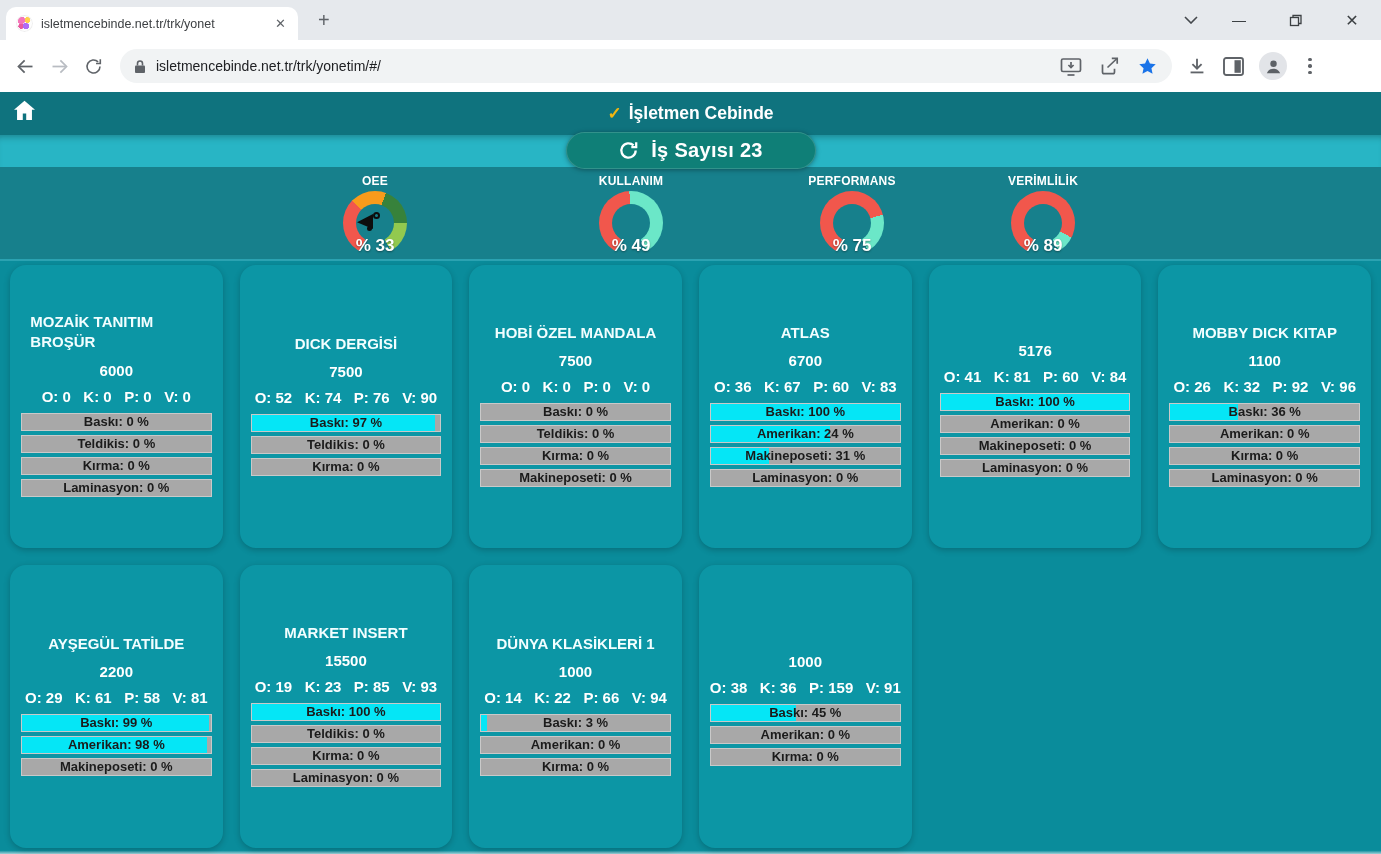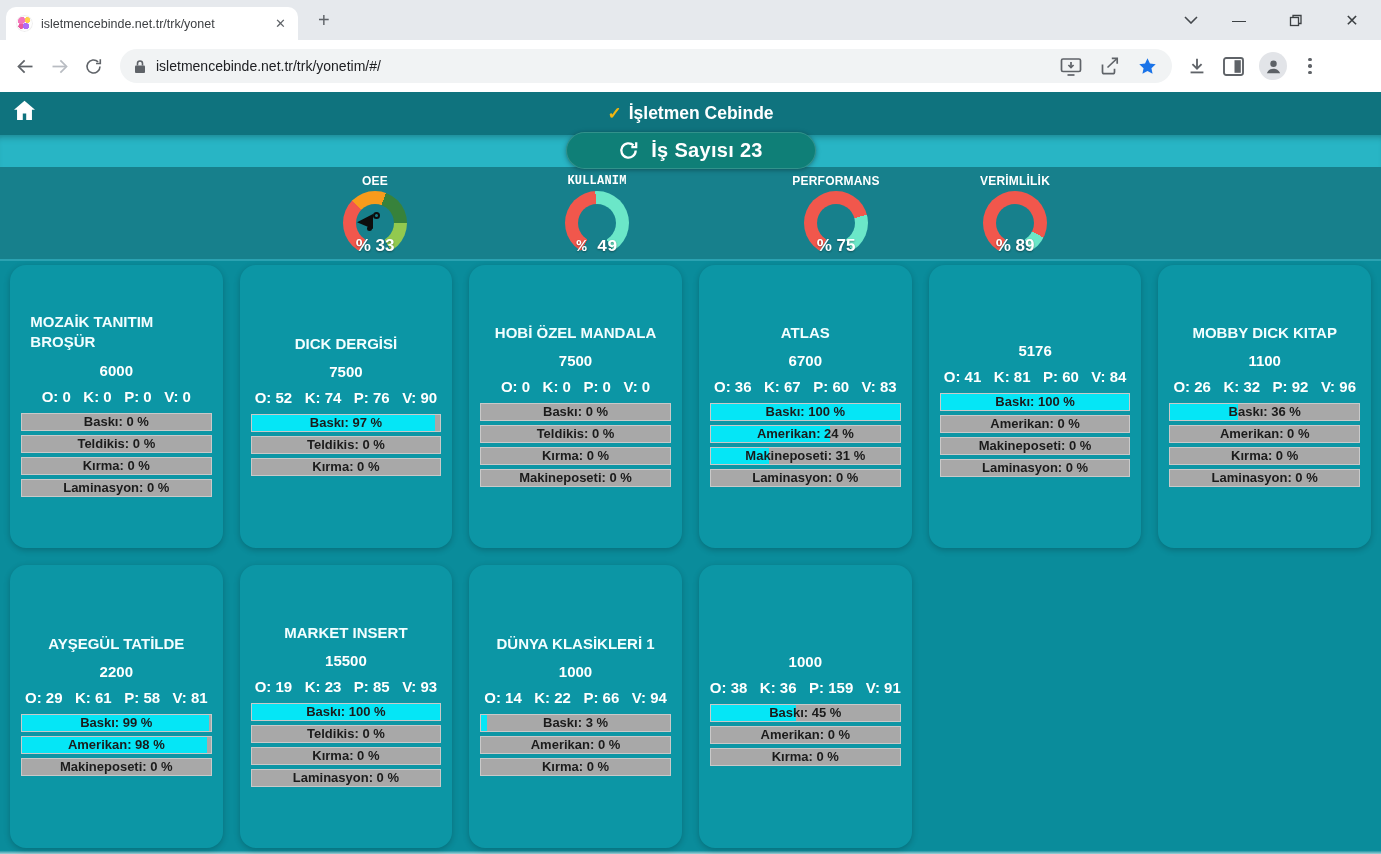--- a/index.html
+++ b/index.html
@@ -202,39 +202,39 @@
       <div class="gauge-ring" style="background: conic-gradient(from 210deg, rgb(241, 87, 76) 0deg, rgb(241, 87, 76) 105deg, rgb(248, 155, 27) 105deg, rgb(248, 155, 27) 170deg, rgb(55, 130, 59) 170deg, rgb(55, 130, 59) 240deg, rgb(146, 201, 79) 240deg, rgb(146, 201, 79) 300deg, rgba(0, 0, 0, 0) 300deg, rgba(0, 0, 0, 0) 360deg);"></div>
       <div class="gauge-hole" style="background: rgb(23, 128, 140);"></div>
       <div class="gauge-needle" style="display: block;">
             <i class="tri"></i>
             <i class="ring"></i>
             <i class="dot"></i>
           </div>
       <div class="gauge-value">% 33</div>
     </div>
   </div>
-      <div class="gauge-group" style="left: 532px; font-family: Liberation Mono, monospace;">
+      <div class="gauge-group" style="left: 566px;">
     <div class="gauge-label">KULLANIM</div>
     <div class="gauge">
       <div class="gauge-ring" style="background: conic-gradient(from 210deg, rgb(241, 87, 76) 0deg, rgb(241, 87, 76) 147deg, rgb(107, 231, 200) 147deg, rgb(107, 231, 200) 300deg, rgba(0, 0, 0, 0) 300deg, rgba(0, 0, 0, 0) 360deg);"></div>
       <div class="gauge-hole" style="background: rgb(23, 128, 140);"></div>
 
       <div class="gauge-value">% 49</div>
     </div>
   </div>
-      <div class="gauge-group" style="left: 771px;">
+      <div class="gauge-group" style="left: 787px;">
     <div class="gauge-label">PERFORMANS</div>
     <div class="gauge">
       <div class="gauge-ring" style="background: conic-gradient(from 210deg, rgb(241, 87, 76) 0deg, rgb(241, 87, 76) 225deg, rgb(107, 231, 200) 225deg, rgb(107, 231, 200) 300deg, rgba(0, 0, 0, 0) 300deg, rgba(0, 0, 0, 0) 360deg);"></div>
       <div class="gauge-hole" style="background: rgb(23, 128, 140);"></div>
 
       <div class="gauge-value">% 75</div>
     </div>
   </div>
-      <div class="gauge-group" style="left: 950px;">
+      <div class="gauge-group" style="left: 978px;">
     <div class="gauge-label">VERİMLİLİK</div>
     <div class="gauge">
       <div class="gauge-ring" style="background: conic-gradient(from 210deg, rgb(241, 87, 76) 0deg, rgb(241, 87, 76) 267deg, rgb(107, 231, 200) 267deg, rgb(107, 231, 200) 300deg, rgba(0, 0, 0, 0) 300deg, rgba(0, 0, 0, 0) 360deg);"></div>
       <div class="gauge-hole" style="background: rgb(23, 128, 140);"></div>
 
       <div class="gauge-value">% 89</div>
     </div>
   </div>
     </div>
 

